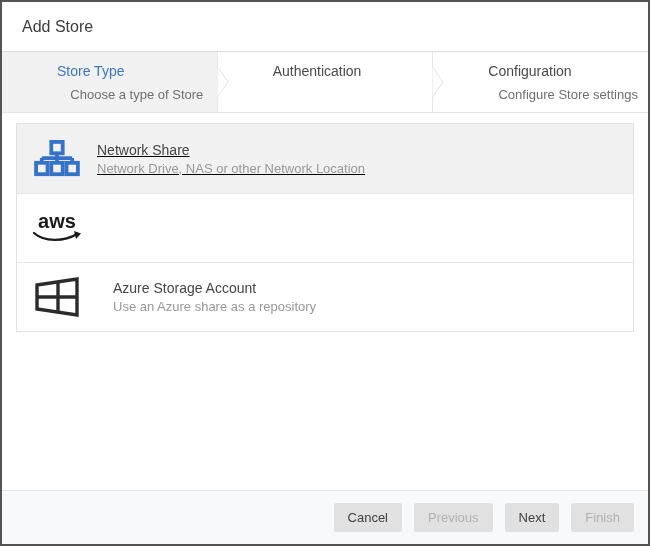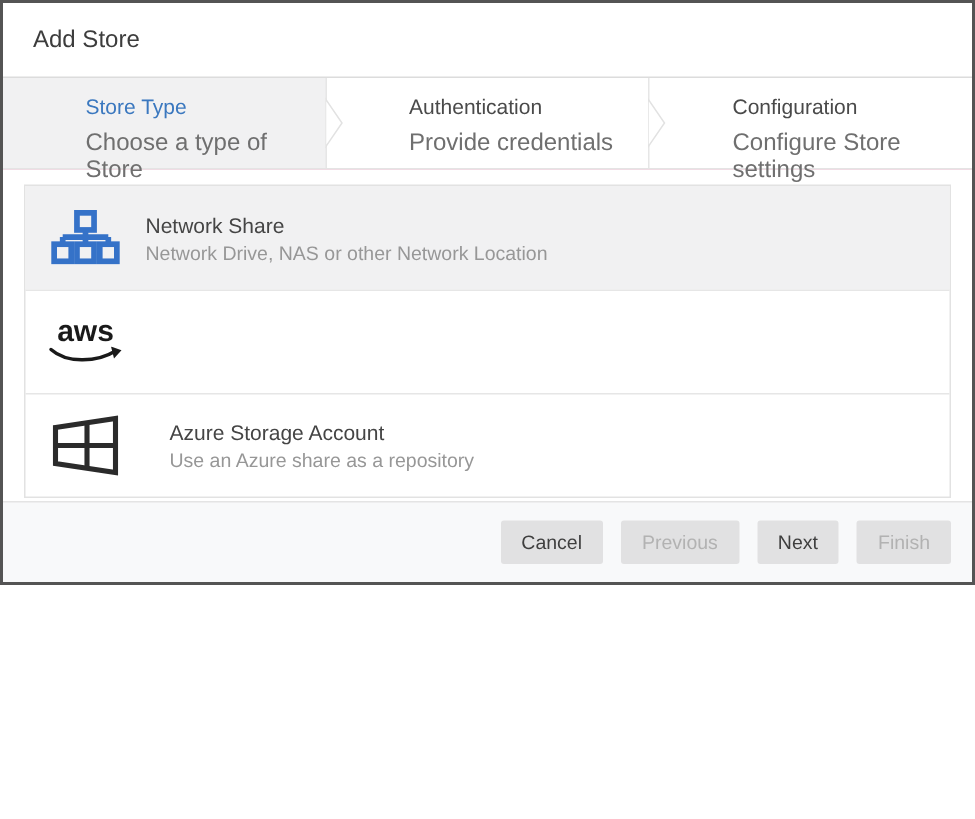--- a/index.html
+++ b/index.html
@@ -1,20 +1,20 @@
 <!DOCTYPE html>
 <html><head>
 <meta charset="utf-8">
 <style>
   * { margin:0; padding:0; box-sizing:border-box; }
   html,body { width:650px; height:546px; background:#fff; }
   body { font-family:"Liberation Sans", sans-serif; }
 
   .dialog {
-    width:650px; height:390px;
+    width:650px; height:546px;
     border:2px solid #545454;
     background:#be185d;
     display:flex; flex-direction:column;
   }
 
   
   .titlebar {
     height:50px; min-height:50px;
     display:flex; align-items:center;
     padding:0 20px;
@@ -30,37 +30,37 @@
     background:#fff;
   }
   .step {
     flex:1; position:relative;
     padding:11px 0 0 55px;
   }
   .step:not(:last-child){ border-right:1px solid #e6e6e6; }
   .step.active { background:#f1f1f2; }
   .step-title { font-size:14px; color:#4a4a4a; margin-bottom:8px; }
   .step.active .step-title { color:#3b78bf; }
-  .step-desc { font-size:16px; color:#6f6f6f; }
+  .step-desc { font-size:13px; color:#6f6f6f;text-align:center; }
   .chev {
     position:absolute; top:50%; right:-12px;
     transform:translateY(-50%); z-index:2; display:block;
   }
   .chev polygon { fill:#ffffff; stroke:#e2e2e2; stroke-width:1; }
 
   
   .content { flex:1; background:#fff; }
   .options {
     margin:10px 14px 0 14px;
     border:1px solid #e2e2e2;
     background:#fff;
   }
   .option { height:69px; display:flex; align-items:center; cursor:pointer; }
   .option + .option { border-top:1px solid #e6e6e6;gap:16px; }
-  .option.selected { background:#f1f1f2; }
+  .option.selected { background:#f1f1f2;text-decoration:underline; }
   .option-icon { width:80px; min-width:80px; display:flex; justify-content:center; align-items:center; }
   .option-title { font-size:14px; color:#454545; margin-bottom:3px; }
   .option-desc { font-size:13px; color:#979797; }
 
   .net-icon path, .net-icon rect { fill:none; stroke:#3572c8; stroke-width:4; }
   .azure-icon path, .azure-icon polygon { fill:none; stroke:#2b2b2b; stroke-width:3.4; }
 
   .aws-logo { display:flex; flex-direction:column; align-items:center; }
   .aws-word { font-weight:bold; font-size:20px; line-height:17px; color:#1a1a1a; letter-spacing:0; }
   .aws-smile { display:block; margin-top:1px; }
@@ -94,21 +94,20 @@
   <div class="steps">
     <div class="step active">
       <div class="step-title">Store Type</div>
       <div class="step-desc">Choose a type of Store</div>
       <svg class="chev" width="12" height="34" viewBox="0 0 12 34">
           <polygon points="0,1 11,17 0,33"></polygon>
         </svg>
     </div>
     <div class="step">
       <div class="step-title">Authentication</div>
-      <div class="step-desc">Provide credentials</div>
       <svg class="chev" width="12" height="34" viewBox="0 0 12 34">
           <polygon points="0,1 11,17 0,33"></polygon>
         </svg>
     </div>
     <div class="step">
       <div class="step-title">Configuration</div>
       <div class="step-desc">Configure Store settings</div>
     </div>
   </div>
 

